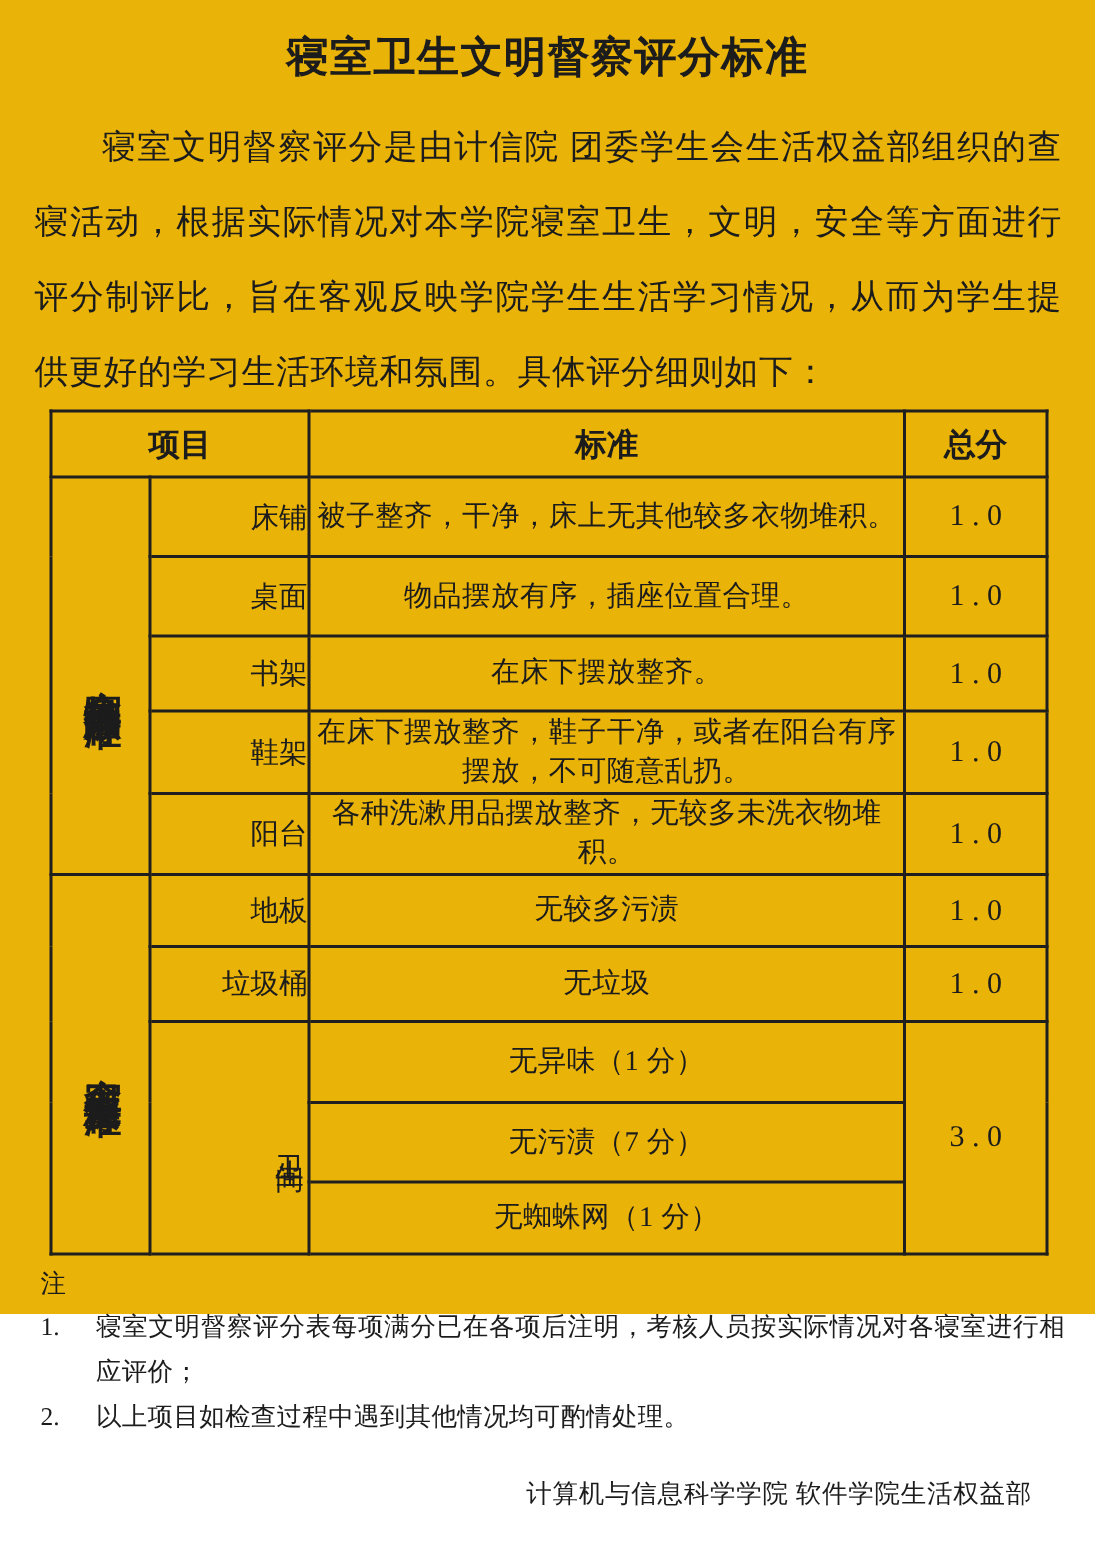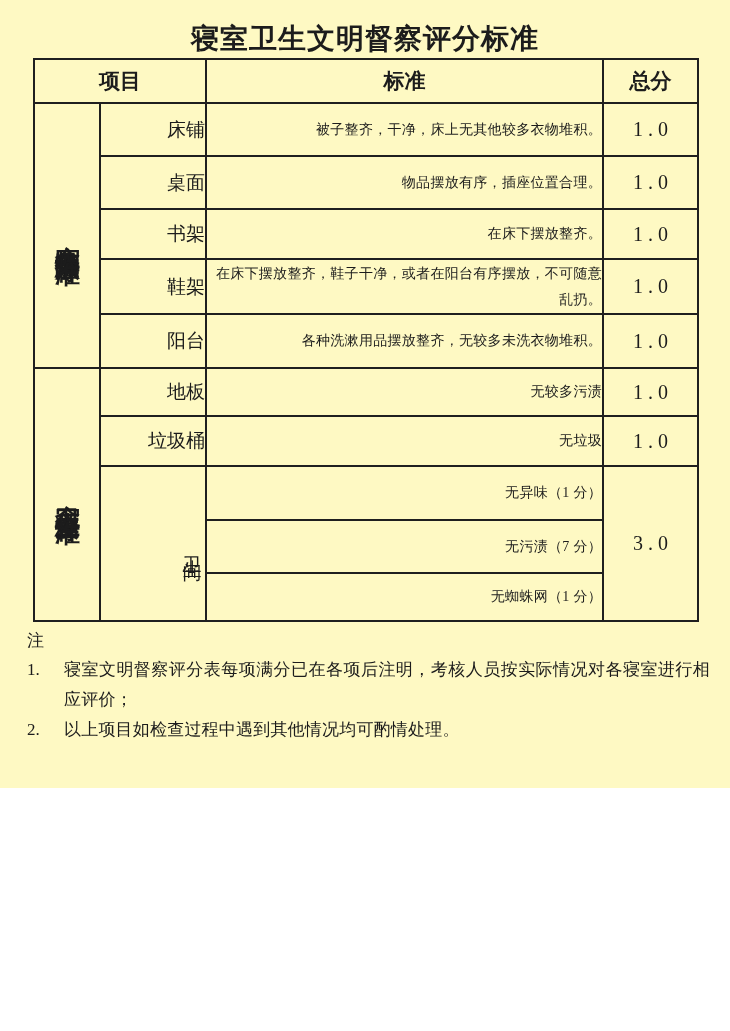--- a/index.html
+++ b/index.html
@@ -10,22 +10,22 @@
   body {
     width: 730px;
     height: 1031px;
     font-family: "Liberation Serif", "DejaVu Serif", serif;
     color: #1c1c1c;
     overflow: hidden;
   }
   .page {
     position: relative;
     width: 730px;
-    height: 788px;
-    background: #fef9c3;
+    height: 876px;
+    background: #eab308;
   }
   .doc-title {
     margin: 0;
     padding-top: 20px;
     text-align: center;
     font-size: 28px;
     font-weight: bold;
     letter-spacing: 1px;
     line-height: 38px;
   }
@@ -72,22 +72,22 @@
     font-size: 19px;
     text-align: right;
     vertical-align: middle;
   }
   td.item .vtext {
     font-size: 19px;
     font-weight: normal;
     letter-spacing: 3px;
   }
   td.std {
-    font-size: 14px;
-    text-align: right;
+    font-size: 19px;
+    text-align: center;
     vertical-align: middle;
     padding: 3px 6px 3px 9px;
     line-height: 26px;
     letter-spacing: 0.3px;
   }
   td.score {
     font-size: 20px;
     text-align: center;
     vertical-align: middle;
     letter-spacing: 5px;
@@ -121,20 +121,21 @@
     letter-spacing: 0.5px;
   }
 </style>
 </head>
 <body>
 
 <div class="page">
 
   <h1 class="doc-title">寝室卫生文明督察评分标准</h1>
 
+  <p class="intro">寝室文明督察评分是由计信院 团委学生会生活权益部组织的查寝活动，根据实际情况对本学院寝室卫生，文明，安全等方面进行评分制评比，旨在客观反映学院学生生活学习情况，从而为学生提供更好的学习生活环境和氛围。具体评分细则如下：</p>
 
   <table class="score-table">
     <colgroup>
       <col style="width:66px">
       <col style="width:106px">
       <col style="width:397px">
       <col style="width:95px">
     </colgroup>
     <tbody>
       <tr style="height:44px">
@@ -200,14 +201,15 @@
     <div class="note-item">
       <span class="note-marker">1.</span>
       <span class="note-text">寝室文明督察评分表每项满分已在各项后注明，考核人员按实际情况对各寝室进行相应评价；</span>
     </div>
     <div class="note-item">
       <span class="note-marker">2.</span>
       <span class="note-text">以上项目如检查过程中遇到其他情况均可酌情处理。</span>
     </div>
   </div>
 
+  <div class="doc-footer">计算机与信息科学学院 软件学院生活权益部</div>
 
 </div>
 
 </body></html>

